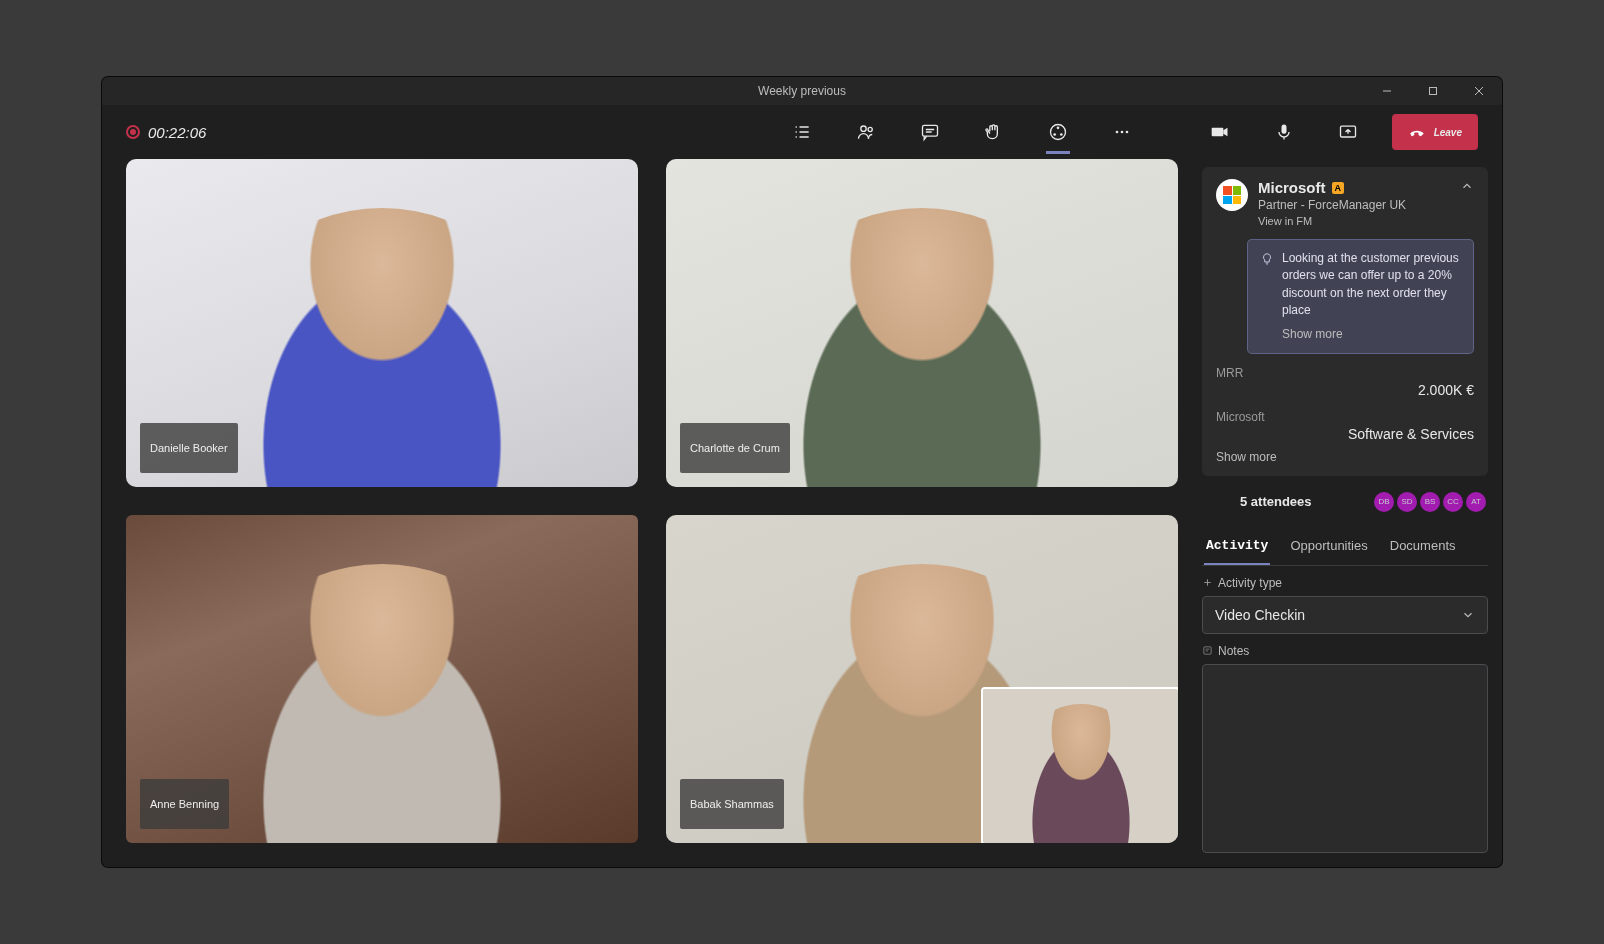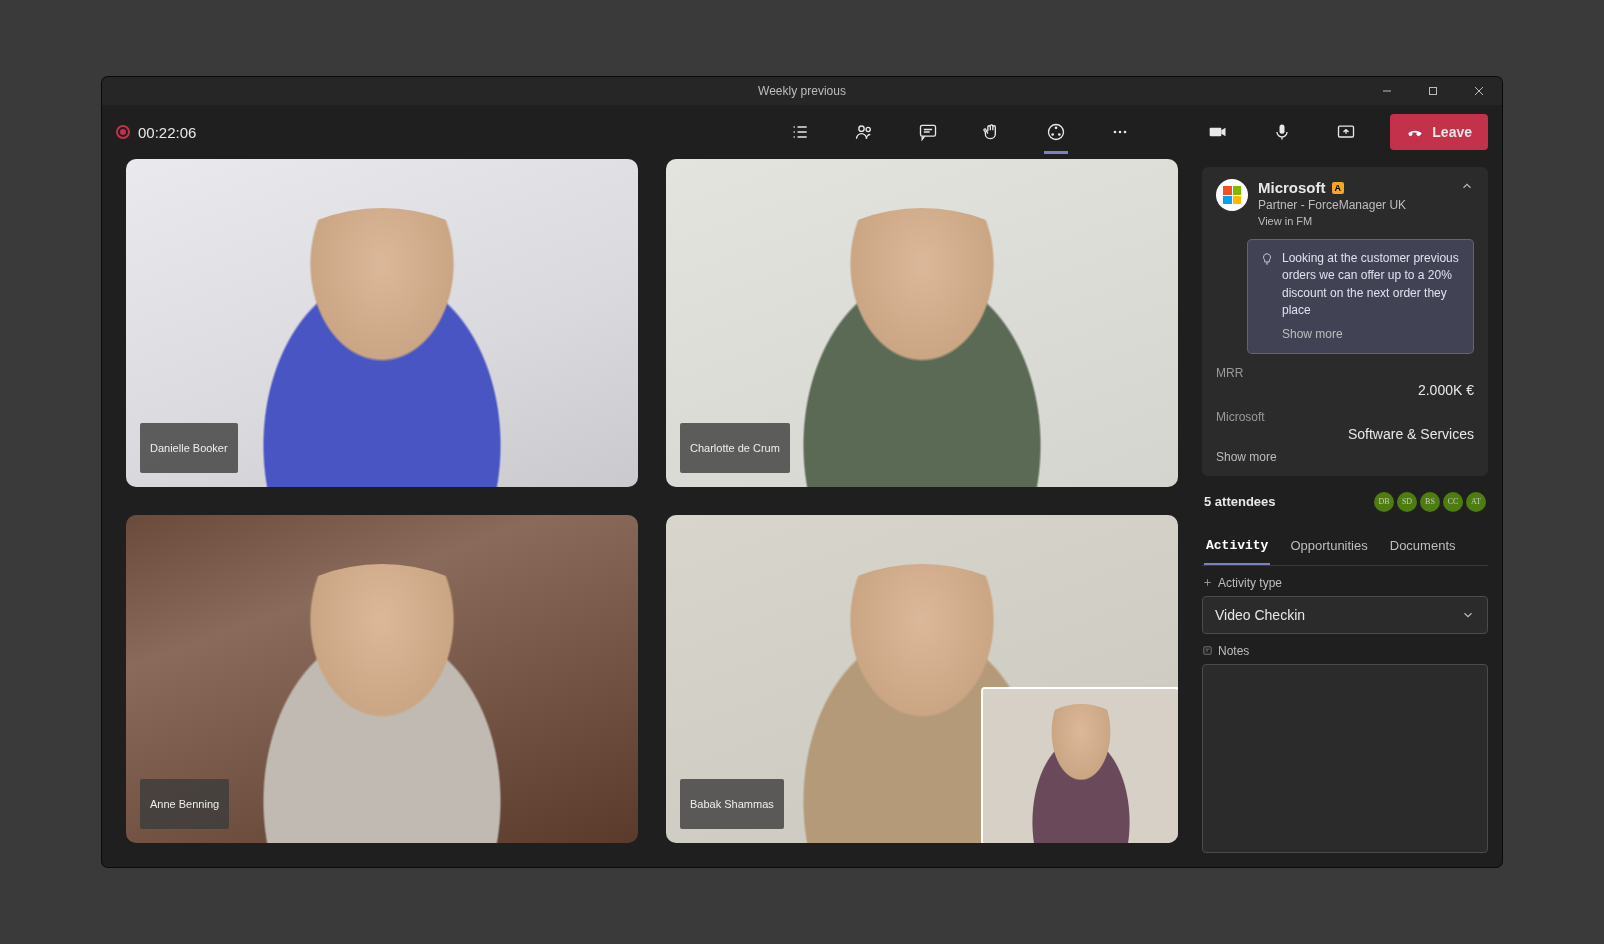--- a/index.html
+++ b/index.html
@@ -40,22 +40,23 @@
     display:flex;align-items:center;justify-content:center;
     position:relative;
     font-size:12px;color:var(--fg-dim);
   }
   .win-ctrls{position:absolute;right:0;top:0;display:flex;height:100%;}
   .win-ctrls .wc{width:46px;display:flex;align-items:center;justify-content:center;cursor:default;}
   .win-ctrls .wc svg{width:10px;height:10px;}
   .toolbar{
     height:54px;
     display:flex;align-items:center;
-    padding:0 14px;
+    padding:0 24px;
     gap:24px;
+    font-style:italic;
   }
   .rec{
     display:flex;align-items:center;gap:8px;
   }
   .rec-dot{
     width:14px;height:14px;border-radius:50%;
     border:2px solid var(--rec);
     position:relative;
   }
   .rec-dot::after{
@@ -70,21 +71,21 @@
   }
   .tb-btn svg{width:20px;height:20px;stroke:var(--fg);fill:none;stroke-width:1.6;}
   .tb-btn.active::after{
     content:"";position:absolute;bottom:-2px;left:8px;right:8px;height:3px;background:var(--accent);
   }
   .tb-btn.filled svg{fill:var(--fg);stroke:none;}
   .leave-btn{
     background:var(--leave);
     height:36px;border-radius:4px;
     display:flex;align-items:center;gap:8px;
-    padding:0 16px;font-size:14px;font-weight:600;cursor:pointer;
+    padding:0 16px;font-size:10px;font-weight:600;cursor:pointer;
   }
   .leave-btn svg{width:18px;height:18px;fill:#fff;}
   .content{
     flex:1;display:flex;min-height:0;
   }
   .grid{
     flex:1;
     display:grid;
     grid-template-columns:1fr 1fr;
     grid-template-rows:1fr 1fr;
@@ -97,21 +98,21 @@
     overflow:hidden;
     background:#4a4a4a;
   }
   .tile .ph{
     position:absolute;inset:0;
     display:flex;align-items:flex-end;justify-content:center;
   }
   
   .t1{background:linear-gradient(160deg,#e9e9ee 0%,#d9d9de 60%,#c9c9ce 100%);}
   .t2{background:linear-gradient(160deg,#e4e4df 0%,#d5d5cf 100%);}
-  .t3{background:linear-gradient(160deg,#6a4a3a 0%,#8a6a5a 30%,#5a3a2a 100%);}
+  .t3{background:linear-gradient(160deg,#6a4a3a 0%,#8a6a5a 30%,#5a3a2a 100%);border-radius:6px;}
   .t4{background:linear-gradient(160deg,#d8d5cc 0%,#cbc8bf 100%);}
   .person{
     width:65%;height:85%;
     border-radius:50% 50% 0 0 / 55% 55% 0 0;
     background:radial-gradient(ellipse at 50% 20%, #dcb89a 0%, #caa684 30%, transparent 31%),
                radial-gradient(ellipse at 50% 85%, var(--shirt,#888) 0%, var(--shirt,#888) 50%, transparent 51%);
   }
   .t1 .person{--shirt:#4a55c4;}
   .t2 .person{--shirt:#5a6a55;}
   .t3 .person{--shirt:#c0bab2;}
@@ -164,24 +165,24 @@
     border-radius:5px;
     padding:10px 12px;
     font-size:12px;color:#e1e1ee;line-height:1.45;
     display:flex;gap:8px;margin-left:31px;
   }
   .insight .bulb{flex-shrink:0;margin-top:2px;}
   .more{color:var(--fg-dim);font-size:12px;margin-top:8px;cursor:pointer;}
   .kv{margin-top:12px;}
   .kv .k{color:var(--fg-dim2);font-size:12px;}
   .kv .v{font-size:14px;color:var(--fg);margin-top:2px;text-align:right;}
-  .att-row{display:flex;align-items:center;justify-content:space-between;padding:4px 2px;}
+  .att-row{display:flex;align-items:center;justify-content:space-between;padding:4px 2px;margin-left:36px;}
   .att-row .lbl{font-size:13px;font-weight:600;}
   .avs{display:flex;gap:3px;}
-  .avs .av{width:20px;height:20px;border-radius:50%;background:#4d7c0f;font-size:8px;display:flex;align-items:center;justify-content:center;color:#c8c8d2;font-family:Liberation Serif, serif;}
+  .avs .av{width:20px;height:20px;border-radius:50%;background:#a21caf;font-size:8px;display:flex;align-items:center;justify-content:center;color:#c8c8d2;}
   .tabs{display:flex;gap:18px;border-bottom:1px solid #3a3a3a;padding:0 2px;}
   .tabs .tab{padding:10px 2px;font-size:13px;color:var(--fg-dim);cursor:pointer;border-bottom:2px solid transparent;font-weight:400;}
   .tabs .tab.active{color:#fff;border-bottom-color:var(--accent);font-weight:600;font-family:Liberation Mono, monospace;}
   .sec-label{font-size:12px;color:var(--fg-dim);margin:10px 0 6px 0;display:flex;align-items:center;gap:5px;}
   .select{
     background:var(--panel);border:1px solid #4a4a4f;border-radius:4px;
     height:38px;display:flex;align-items:center;justify-content:space-between;
     padding:0 12px;font-size:14px;cursor:pointer;
   }
   .notes{

